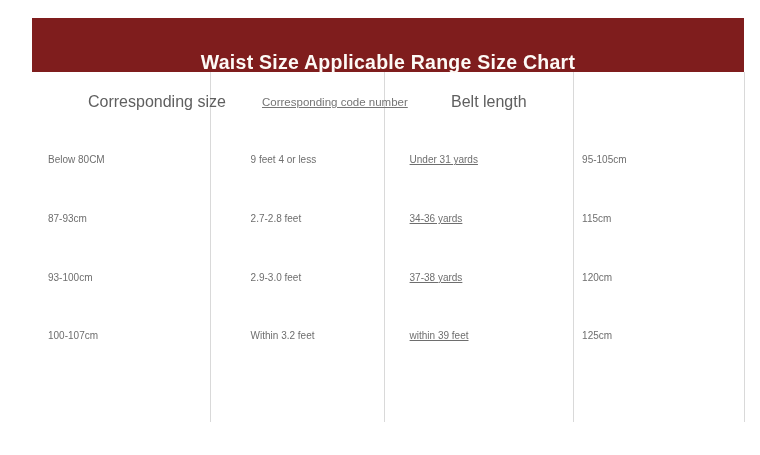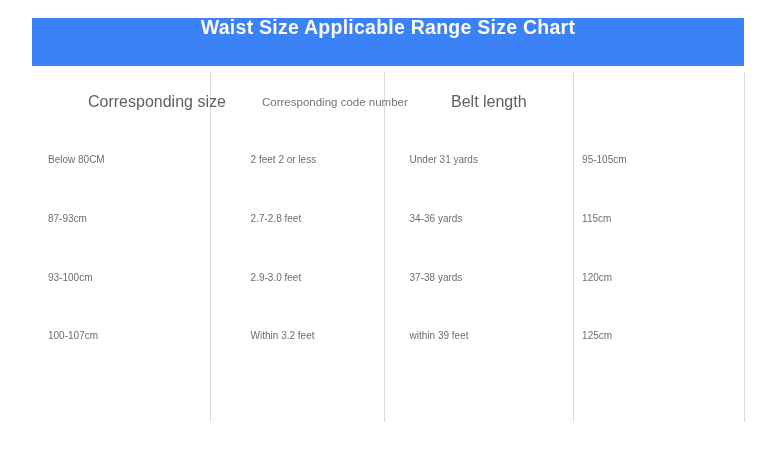--- a/index.html
+++ b/index.html
@@ -20,24 +20,24 @@
     width: 760px;
     height: 455px;
     background: #ffffff;
   }
   
   .chart-title-bar {
     position: absolute;
     left: 32px;
     top: 18px;
     width: 712px;
-    height: 48px;
-    background: #3b82f6;
+    height: 54px;
+    background: #7f1d1d;
     display: flex;
-    align-items: flex-start;
+    align-items: flex-end;
     justify-content: center;
     box-sizing: border-box;
   }
   .chart-title-text {
     color: #fdfaf6;
     font-size: 19.5px;
     font-weight: bold;
     letter-spacing: 0.25px;
     white-space: nowrap;
     line-height: 1;
@@ -79,21 +79,21 @@
     box-sizing: border-box;
     color: #6e6e6e;
     font-size: 10px;
     line-height: 1.1;
     white-space: nowrap;
     overflow: hidden;
     padding-left: 16px;
   }
   .cell.c1 { width: 178px; }
   .cell.c2 { width: 174px; margin-left: 40px; }
-  .cell.c3 { width: 189px; }
+  .cell.c3 { width: 189px; text-decoration: underline; }
   .cell.c4 { width: 196px; }
 
   .chart-row.header-row .cell {
     font-size: 16px;
     color: #5f5f5f;
   }
   .chart-row.header-row .cell.c3 {
     font-size: 11.5px;
     color: #757575;
     padding-top: 2px;
@@ -118,21 +118,21 @@
     <div class="chart-rows">
 
       <div class="chart-row header-row">
         <div class="cell c2">Corresponding size</div>
         <div class="cell c3">Corresponding code number</div>
         <div class="cell c4">Belt length</div>
       </div>
 
       <div class="chart-row">
         <div class="cell c1">Below 80CM</div>
-        <div class="cell c2">2 feet 2 or less</div>
+        <div class="cell c2">9 feet 4 or less</div>
         <div class="cell c3">Under 31 yards</div>
         <div class="cell c4">95-105cm</div>
       </div>
 
 
       <div class="chart-row">
         <div class="cell c1">87-93cm</div>
         <div class="cell c2">2.7-2.8 feet</div>
         <div class="cell c3">34-36 yards</div>
         <div class="cell c4">115cm</div>

